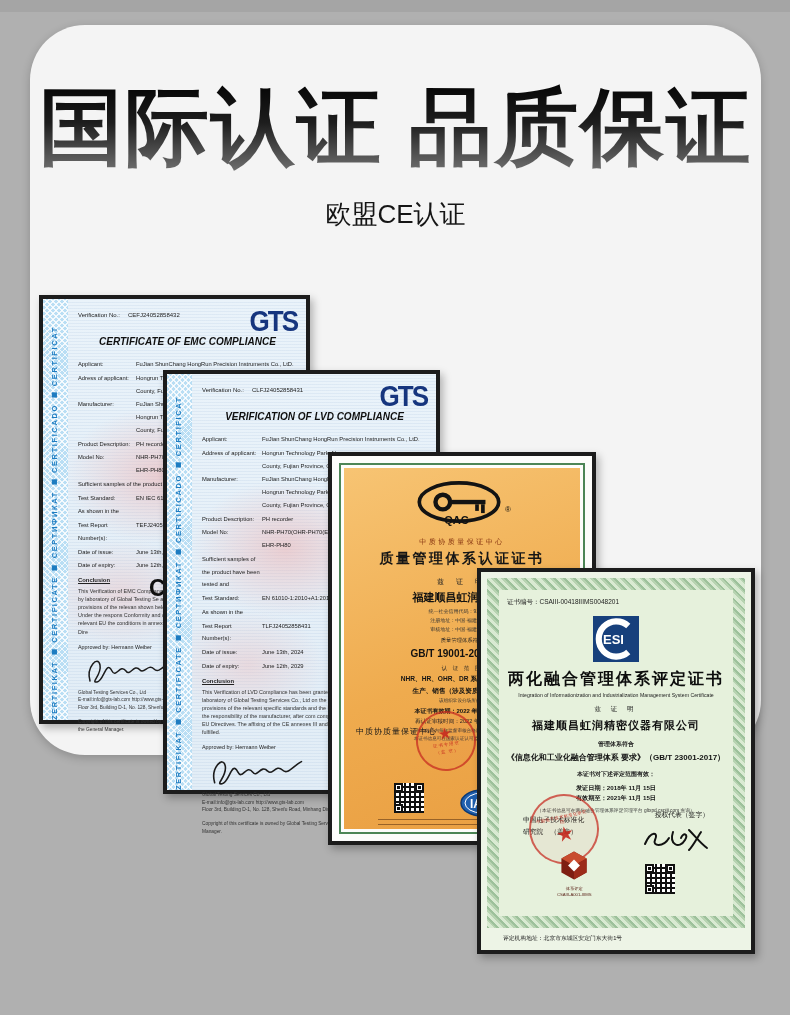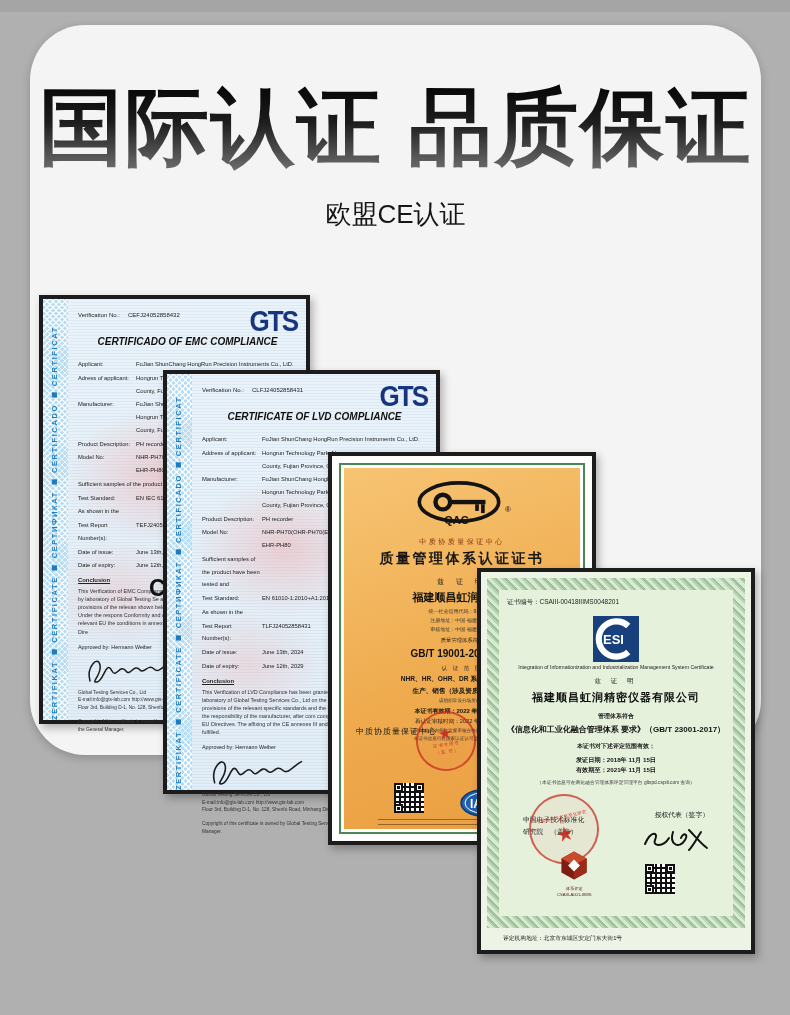--- a/index.html
+++ b/index.html
@@ -152,21 +152,21 @@
 
     <div class="cert gts" id="emc" style="left:9px;top:270px;width:271px;height:429px">
       <div class="strip">
         <span>ZERTIFIKAT ◼ CERTIFICATE ◼ СЕРТИФИКАТ ◼ CERTIFICADO ◼ CERTIFICAT</span>
       </div>
       <div class="gcontent">
         <div class="vno">
           <span>Verification No.:</span><span class="num">CEFJ24052858432</span>
         </div>
         <div class="gtslogo">GTS</div>
-        <div class="gtitle">CERTIFICADO OF EMC COMPLIANCE</div>
+        <div class="gtitle">CERTIFICATE OF EMC COMPLIANCE</div>
         <div class="frows">
           <div class="frow">
               <span class="l">Applicant:</span>
               <span class="v">
                 <span class="vl">FuJian ShunChang HongRun Precision Instruments Co., LtD.</span>
               </span>
             </div>
           <div class="frow">
               <span class="l">Adress of applicant:</span>
               <span class="v">
@@ -242,21 +242,21 @@
 
     <div class="cert gts" id="lvd" style="left:133px;top:345px;width:277px;height:424px">
       <div class="strip">
         <span>ZERTIFIKAT ◼ CERTIFICATE ◼ СЕРТИФИКАТ ◼ CERTIFICADO ◼ CERTIFICAT</span>
       </div>
       <div class="gcontent">
         <div class="vno">
           <span>Verification No.:</span><span class="num">CLFJ24052858431</span>
         </div>
         <div class="gtslogo">GTS</div>
-        <div class="gtitle">CERTIFICATE OF LVD COMPLIANCE</div>
+        <div class="gtitle">VERIFICATION OF LVD COMPLIANCE</div>
         <div class="frows">
           <div class="frow">
               <span class="l">Applicant:</span>
               <span class="v">
                 <span class="vl">FuJian ShunChang HongRun Precision Instruments Co., LtD.</span>
               </span>
             </div>
           <div class="frow">
               <span class="l">Address of applicant:</span>
               <span class="v">
@@ -379,20 +379,21 @@
 
     <div class="cert" id="esi" style="left:447px;top:543px;width:278px;height:386px">
       <div class="eborder"></div>
       <div class="ebody">
         <div class="eno">证书编号：CSAIII-00418IIIMS0048201</div>
         <svg class="elogo" width="46" height="46" viewBox="0 0 60 60">
           <rect width="60" height="60" fill="#17407c"></rect>
           <path d="M46 13 A 23 23 0 1 0 46 47" fill="none" stroke="#ffffff" stroke-width="8"></path>
           <text x="13" y="37" font-size="17" font-weight="bold" fill="#ffffff" font-family="Liberation Sans,sans-serif">ESI</text>
         </svg>
+        <div class="etitle">两化融合管理体系评定证书</div>
         <div class="esub">Integration of Informationization and Industrialization Management System Certificate</div>
         <div class="eattest">兹 证 明</div>
         <div class="ecompany">福建顺昌虹润精密仪器有限公司</div>
         <div class="econform">管理体系符合</div>
         <div class="estd">《信息化和工业化融合管理体系 要求》（GB/T 23001-2017）</div>
         <div class="escopehead">本证书对下述评定范围有效：</div>
         <div class="eissue">发证日期：2018年 11月 15日</div>
         <div class="eexpiry">有效期至：2021年 11月 15日</div>
         <div class="equery">（本证书信息可在两化融合管理体系评定管理平台 gltxpd.cspiii.com 查询）</div>
 

